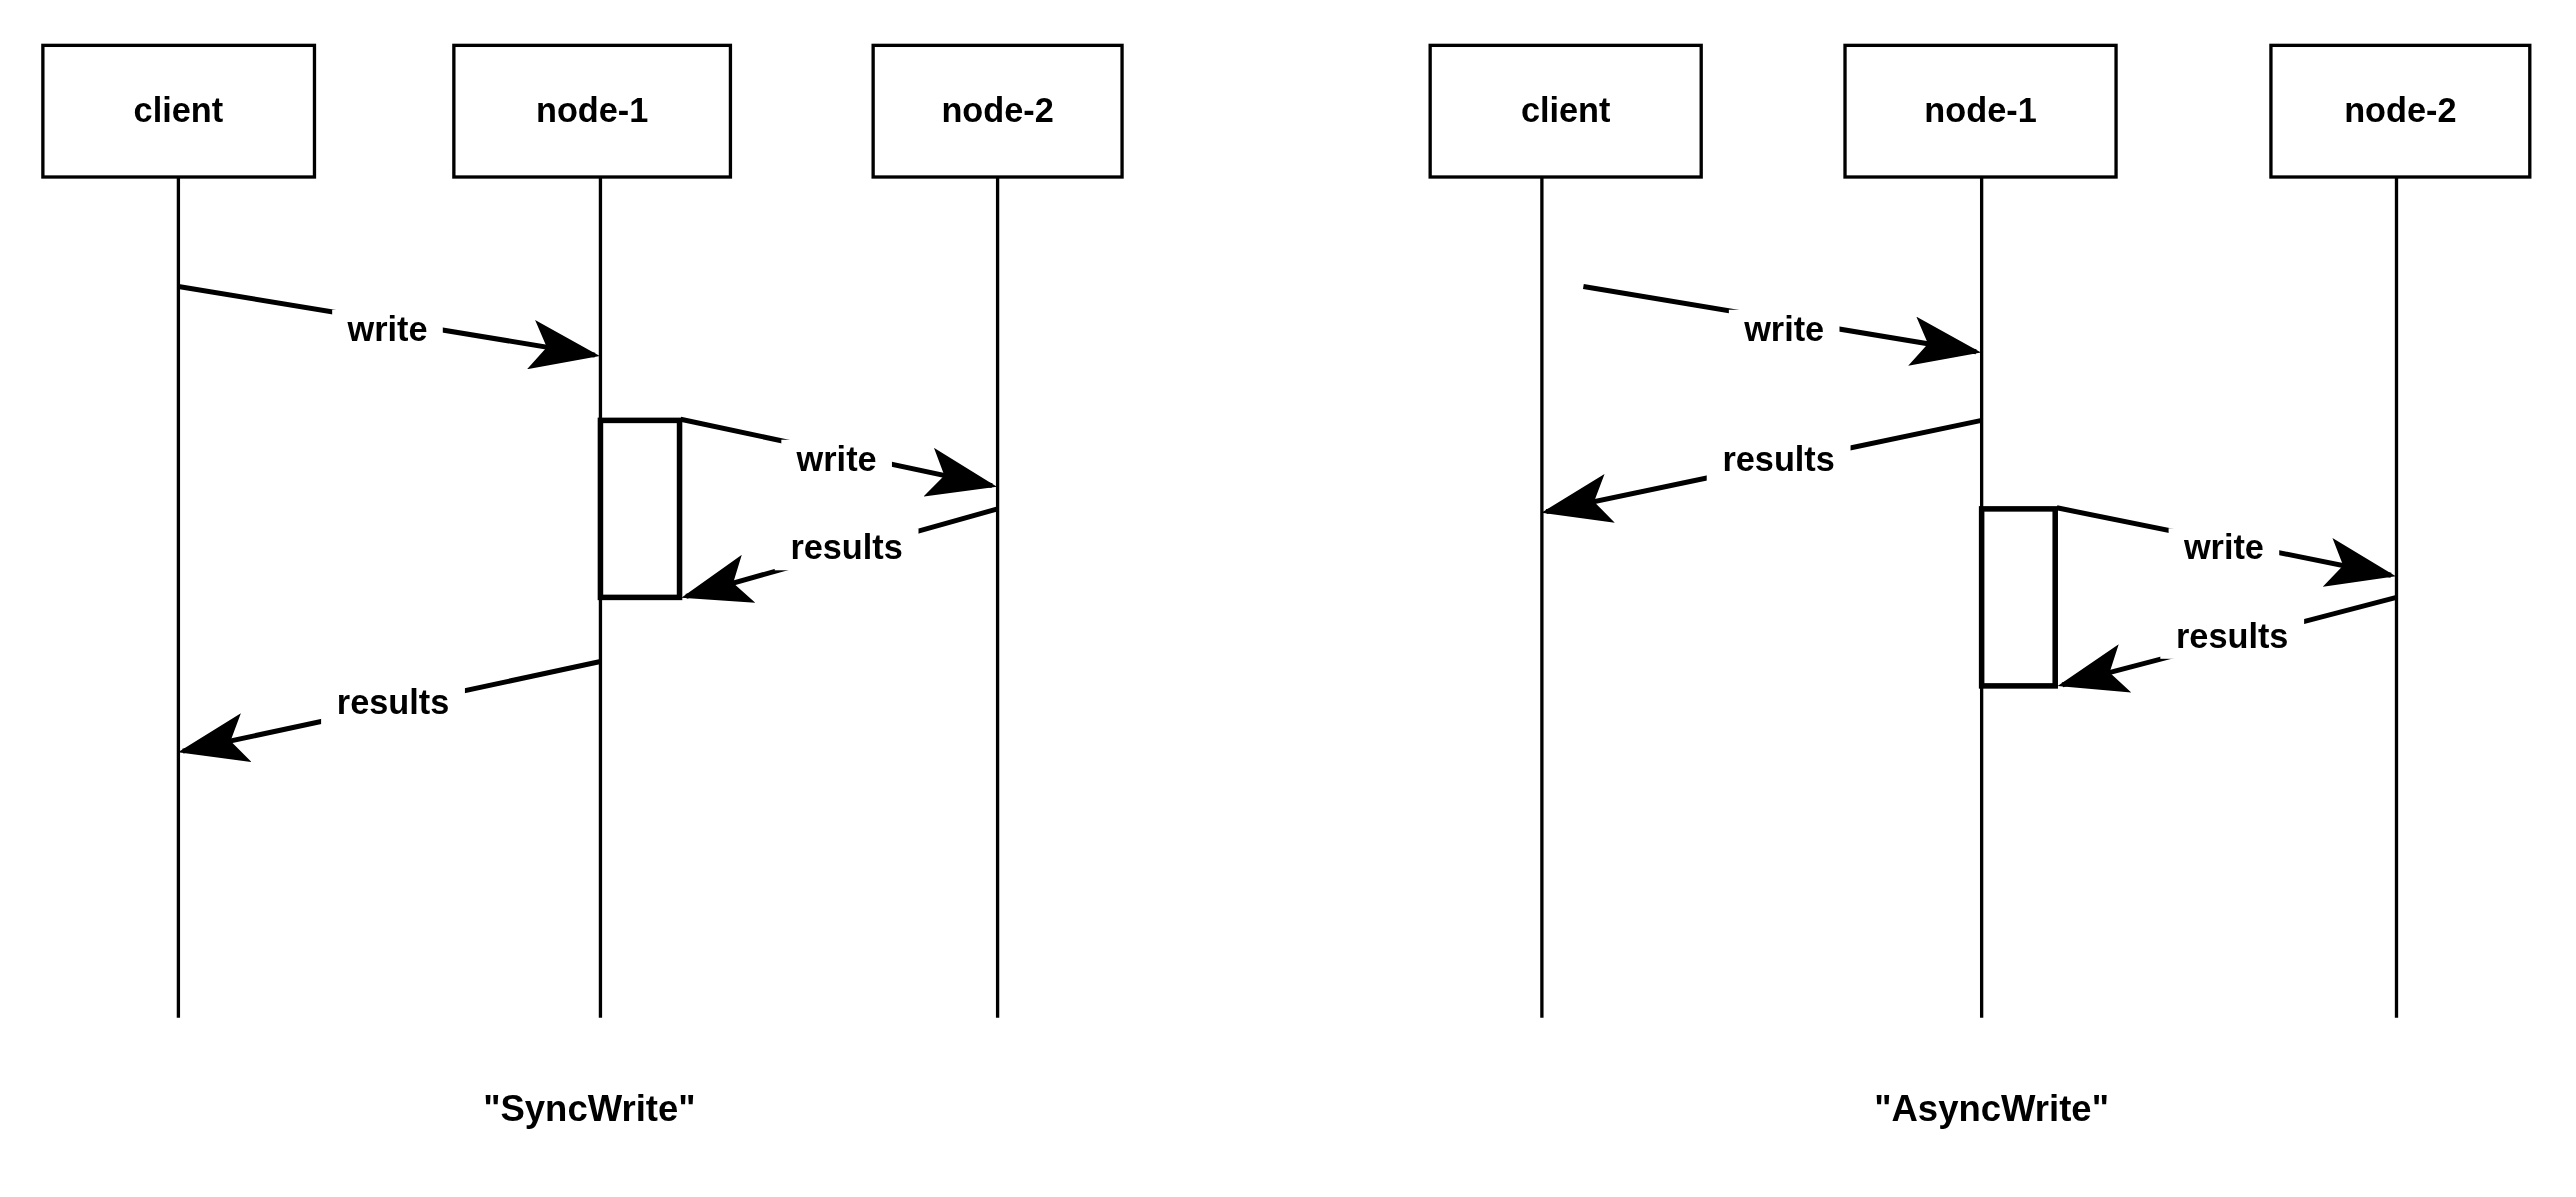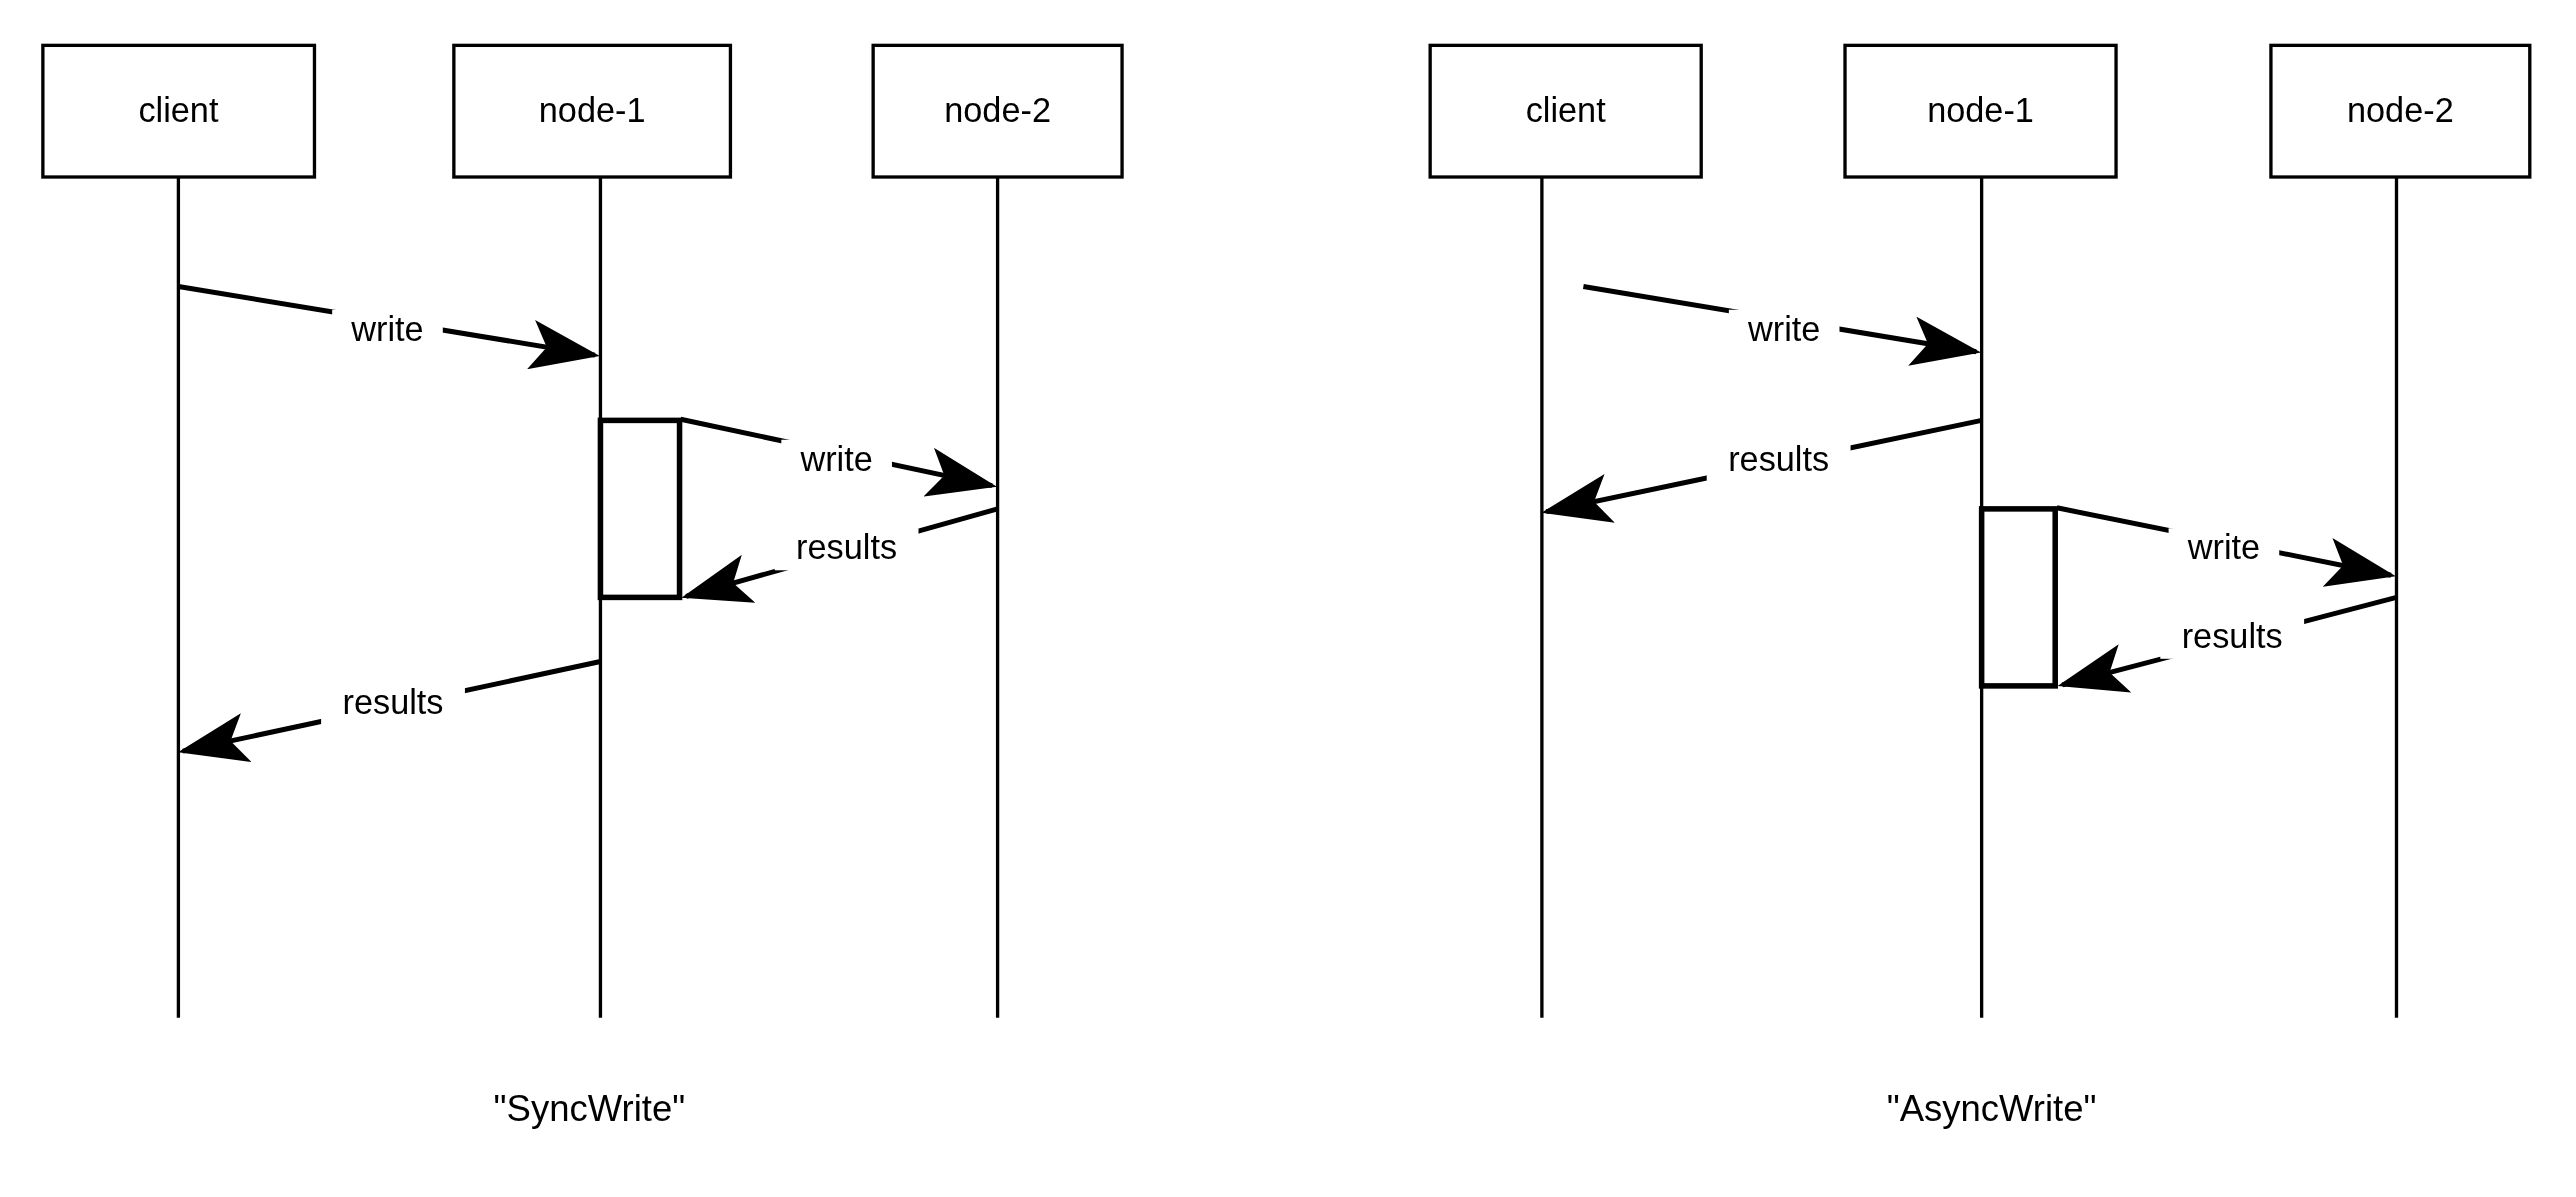--- a/index.html
+++ b/index.html
@@ -11,20 +11,21 @@
   body {
     font-family: "Liberation Sans", sans-serif;
     color: #000000;
   }
   #canvas-root {
     position: relative;
     width: 2576px;
     height: 1197px;
     background: #ffffff;
     overflow: hidden;
+    font-weight: bold;
   }
   #diagram-svg {
     position: absolute;
     left: 0;
     top: 0;
     width: 2576px;
     height: 1197px;
     display: block;
   }
   .lifeline-box-rect {

